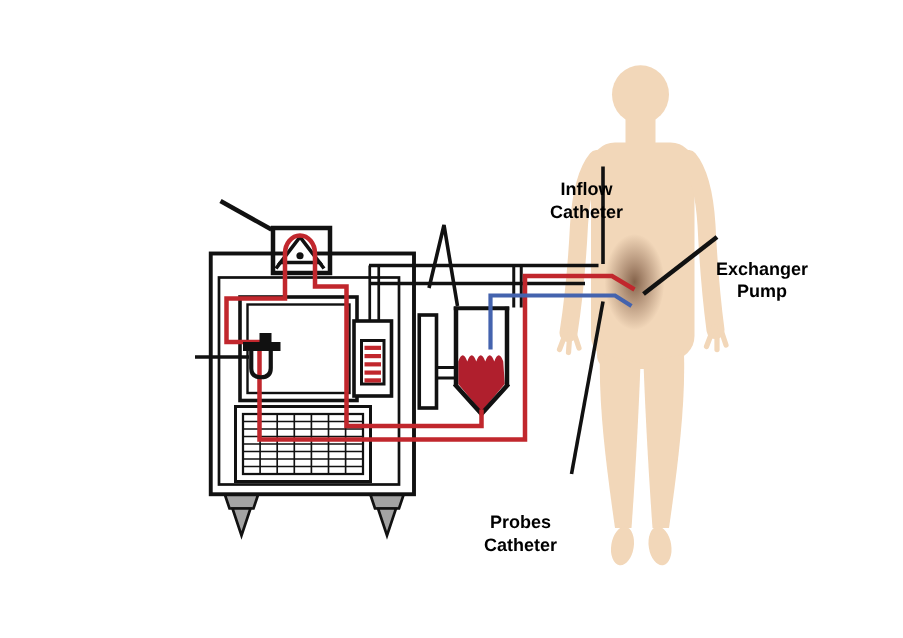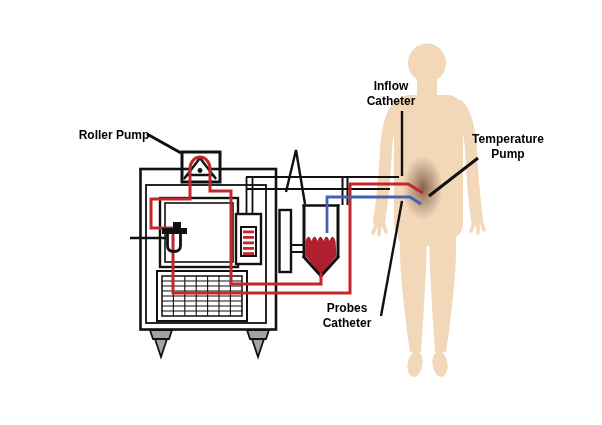--- a/index.html
+++ b/index.html
@@ -1,20 +1,20 @@
 <!DOCTYPE html>
 <html style="--tubing-red: #c1272d; --tubing-blue: #4463ae; --perfusate-liquid: #b01f2d; --skin: #f2d7b9; --peritoneal-shade: #7e5c44; --outline-black: #111111; --foot-gray: #a3a3a3;"><head>
 <meta charset="utf-8">
 <style>
   html,body{margin:0;padding:0;background:#fff;}
   .canvas{position:relative;width:602px;height:425px;background:#fff;overflow:hidden;
           font-family:"Liberation Sans", sans-serif;}
   .canvas svg{position:absolute;left:0;top:0;}
   .diagram-label{position:absolute;transform:translateX(-50%);text-align:center;
-          font:700 12px/15px "Liberation Sans", sans-serif;color:#000;white-space:nowrap;}
+          font:700 12px/15px "Liberation Sans", sans-serif;color:#000;white-space:nowrap;margin-top:40px;}
   
   .tube-red{stroke:var(--tubing-red,#c1272d);fill:none;}
   .tube-blue{stroke:var(--tubing-blue,#4463ae);fill:none;}
   .liquid{fill:var(--perfusate-liquid,#b01f2d);stroke:none;}
   .stripe{fill:var(--tubing-red,#c1272d);stroke:none;}
   .skin{fill:var(--skin,#f2d7b9);stroke:none;}
   .skinln{stroke:var(--skin,#f2d7b9);fill:none;}
   .ln{stroke:#111;fill:none;}
   .lnw{stroke:#111;fill:#fff;}
   .foot{fill:var(--foot-gray,#a3a3a3);stroke:#111;stroke-width:1.8;}
@@ -135,28 +135,25 @@
   <g stroke="#111">
     <path class="ln" stroke-width="3" d="M147,134 L181,153"></path>
     <path class="ln" stroke-width="2.4" d="M130,238 H166"></path>
     <path class="ln" stroke-width="2.4" d="M286,192 L296,150 L305,204"></path>
     <path class="ln" stroke-width="2.4" d="M402,111 V176"></path>
     <path class="ln" stroke-width="2.4" d="M381,316 L402,201"></path>
     <path class="ln" stroke-width="3" d="M478,158 L429,196"></path>
   </g>
 </svg>
 
-  <div class="diagram-label" style="left:114px;top:128px">
-    <span>Roller Pump</span>
-  </div>
   <div class="diagram-label" style="left:391px;top:79px">
     <div>Inflow</div>
     <div>Catheter</div>
   </div>
   <div class="diagram-label" style="left:508px;top:132px">
-    <div>Temperature</div>
+    <div>Exchanger</div>
     <div>Pump</div>
   </div>
   <div class="diagram-label" style="left:347px;top:301px">
     <div>Probes</div>
     <div>Catheter</div>
   </div>
 </div>
 
 </body></html>

